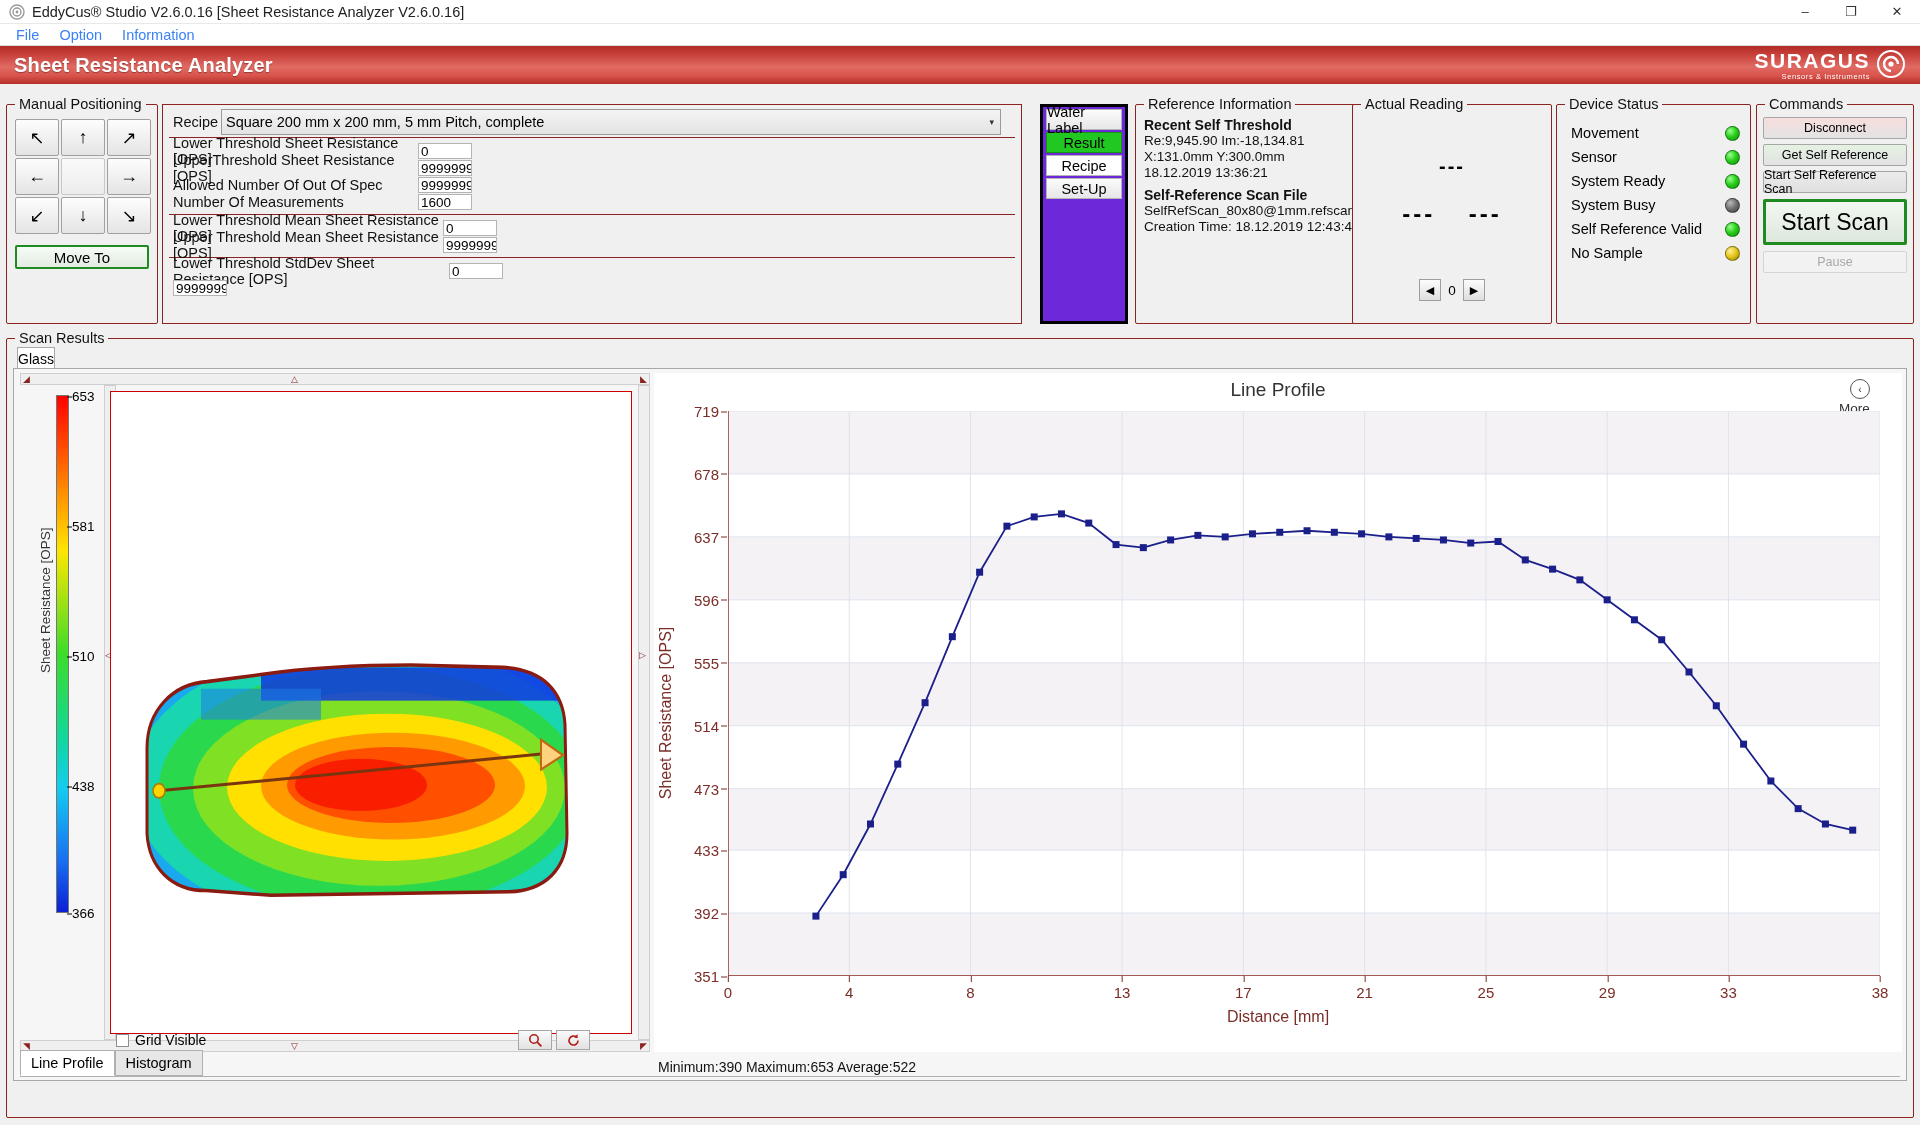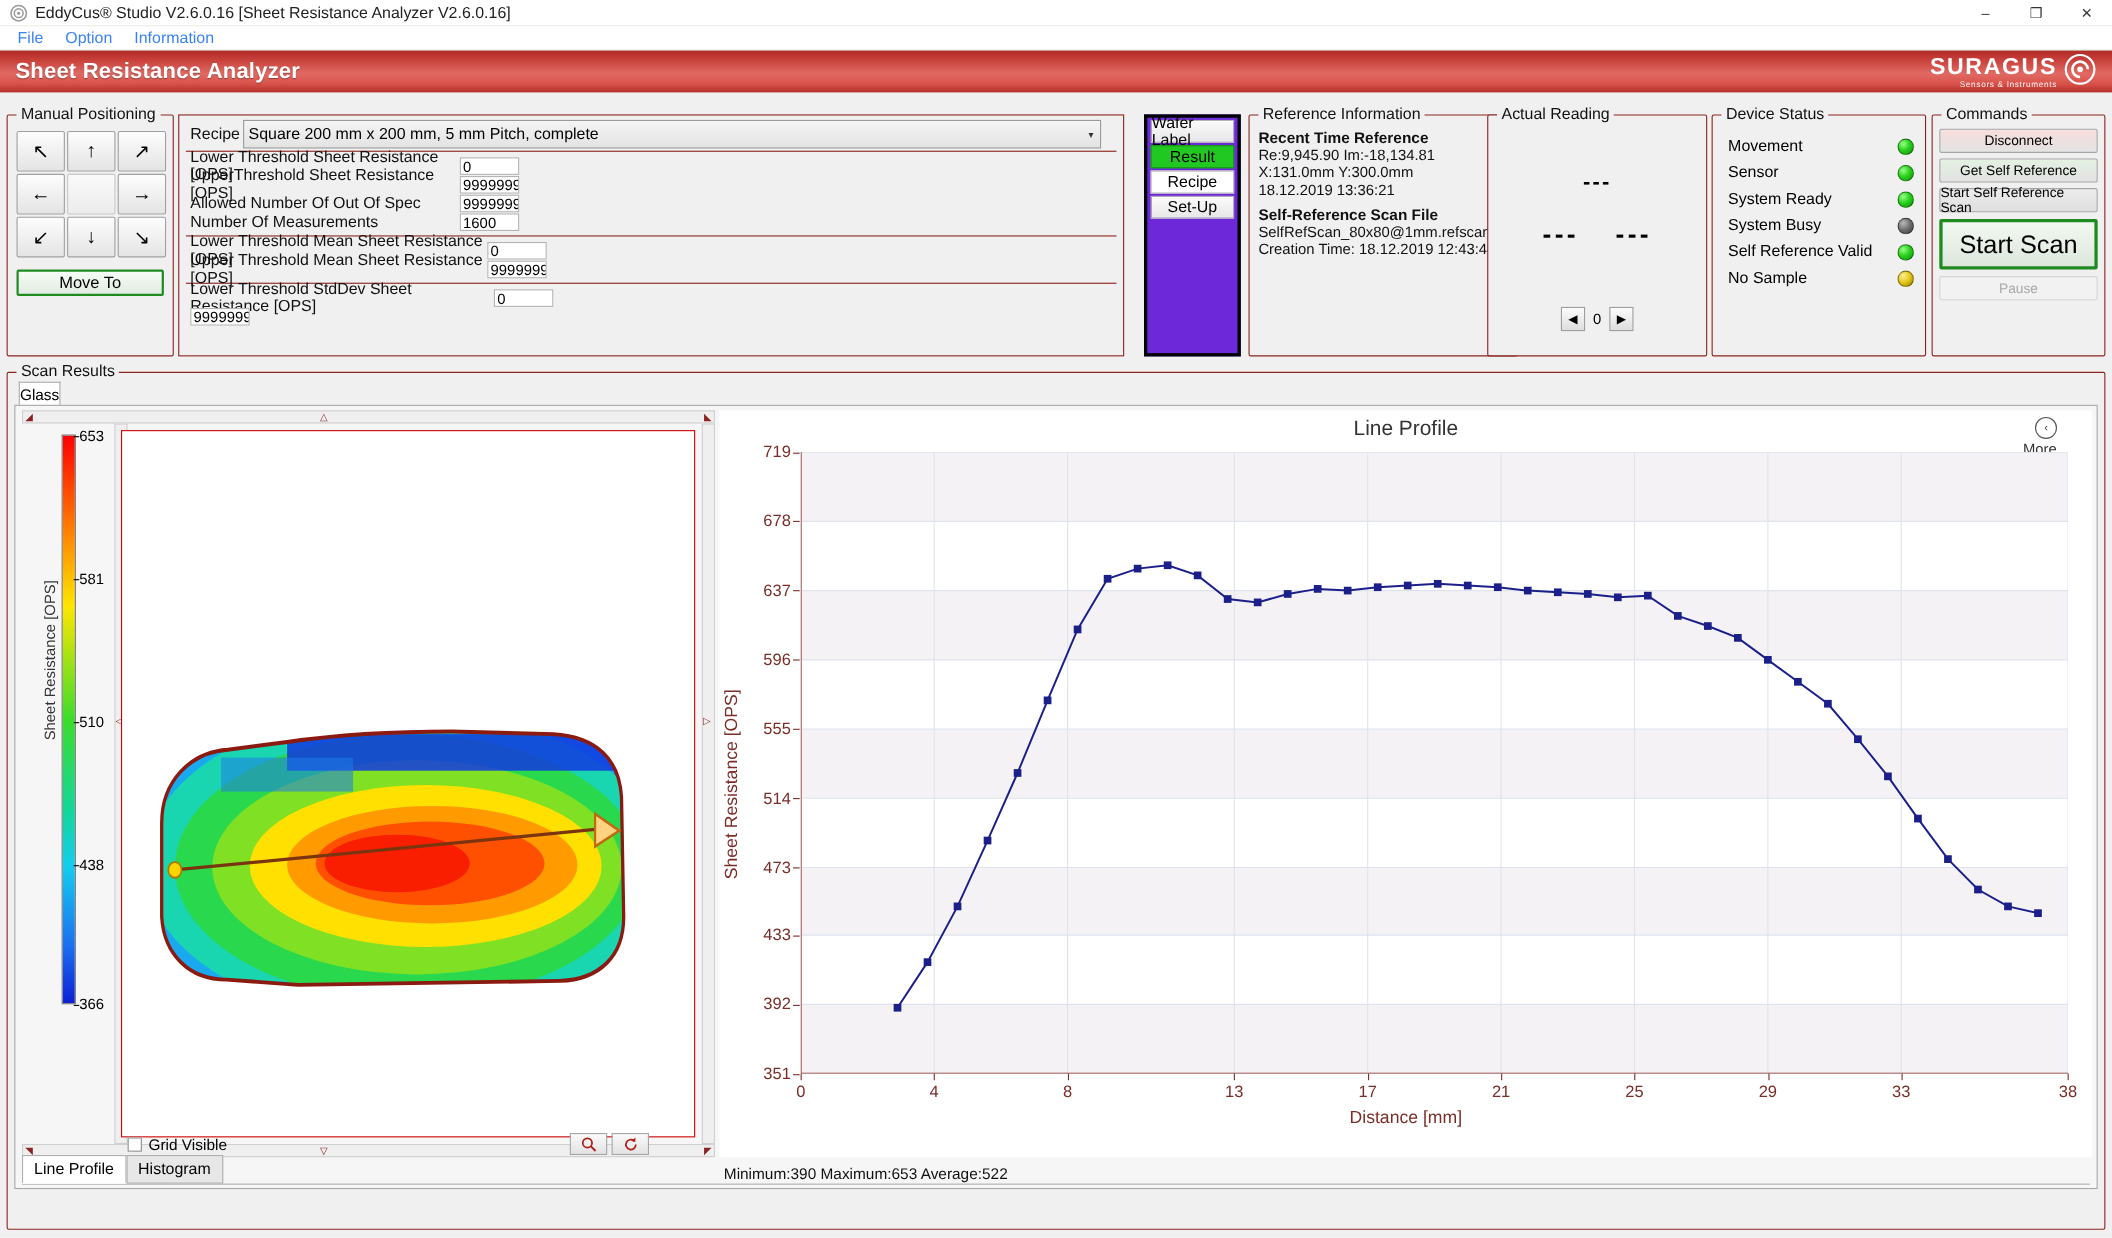--- a/index.html
+++ b/index.html
@@ -276,21 +276,21 @@
 <div id="wlabel">
   <div class="wtab">Wafer Label</div>
   <div class="wtab active">Result</div>
   <div class="wtab white">Recipe</div>
   <div class="wtab">Set-Up</div>
 </div>
 
 <div class="gbox" id="refinfo">
   <span class="legend">Reference Information</span>
   <div style="margin-top:12px;">
-    <div class="ri-line ri-head">Recent Time Reference</div>
+    <div class="ri-line ri-head">Recent Self Threshold</div>
     <div class="ri-line">Re:9,945.90 Im:-18,134.81</div>
     <div class="ri-line">X:131.0mm Y:300.0mm</div>
     <div class="ri-line">18.12.2019 13:36:21</div>
     <div class="ri-line ri-head" style="margin-top:6px;">Self-Reference Scan File</div>
     <div class="ri-line">SelfRefScan_80x80@1mm.refscan</div>
     <div class="ri-line">Creation Time: 18.12.2019 12:43:44</div>
   </div>
 </div>
 
 <div class="gbox" id="actual">

